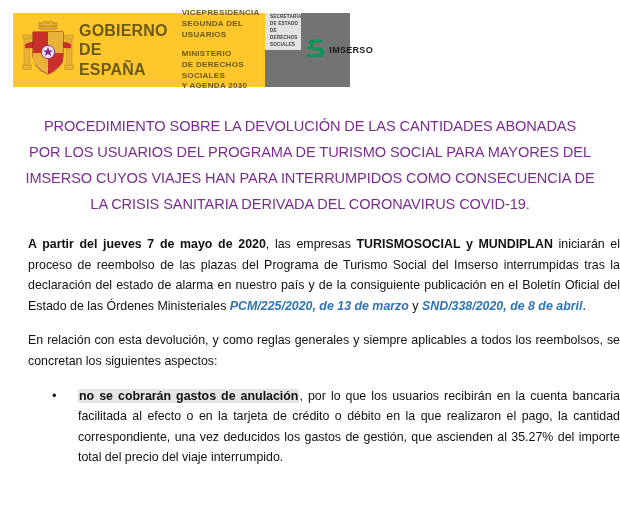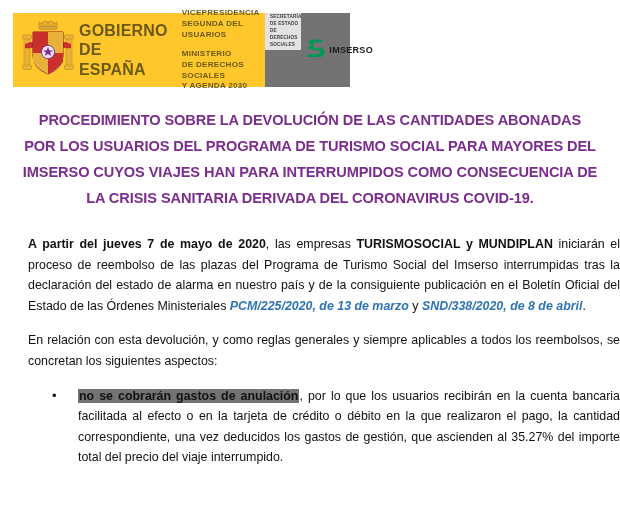--- a/index.html
+++ b/index.html
@@ -96,26 +96,26 @@
     font-size: 9px;
     font-weight: bold;
     color: #1a1a1a;
     letter-spacing: .3px;
   }
 
   
   .doc-title {
     position: absolute;
     left: 10px;
-    top: 108px;
+    top: 114px;
     width: 600px;
     text-align: center;
     color: #7B2D8E;
     font-size: 14.6px;
-    font-weight: bold;
+    font-weight: normal;
     line-height: 1.78;
     letter-spacing: -0.1px;
   }
 
   
   .body-area {
     position: absolute;
     left: 28px;
     top: 234px;
     width: 592px;
@@ -128,21 +128,21 @@
     color: #111111;
   }
   p.para:last-child { margin-bottom: 0; }
   .b { font-weight: bold; }
   .ref {
     color: #2E74B5;
     font-style: italic;
     font-weight: bold;
   }
   .hl {
-    background: #737373;
+    background: #e5e5e5;
     font-weight: bold;
     padding: 0 1px;
   }
 
   ul.bullets {
     list-style: none;
     margin: 0;
     padding: 0;
   }
   ul.bullets li {

